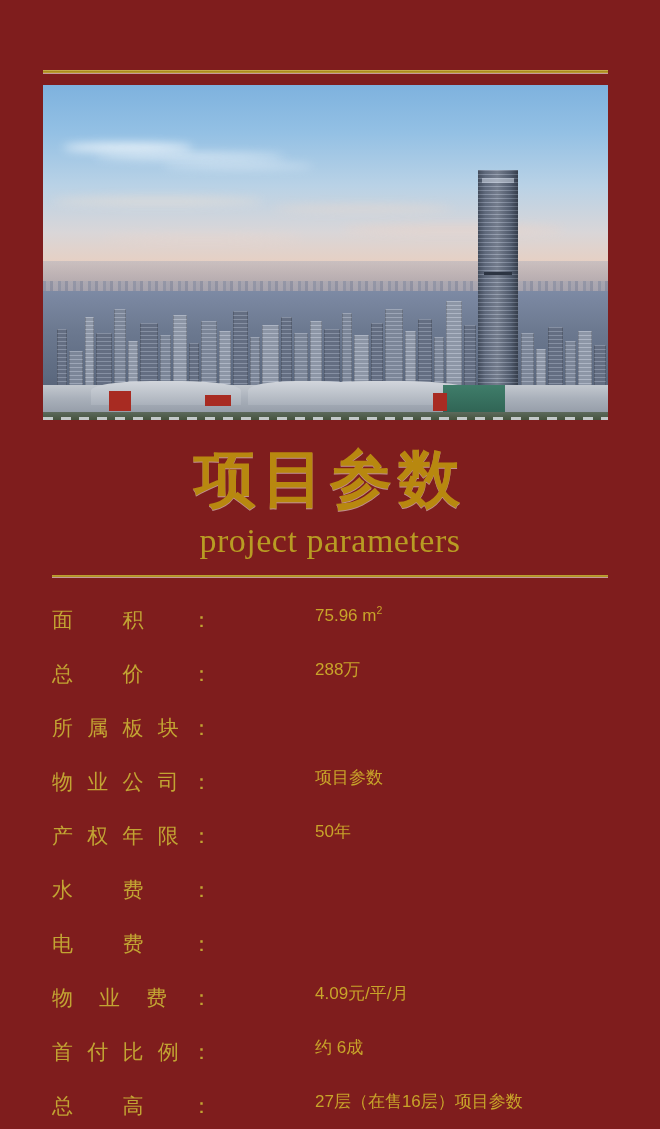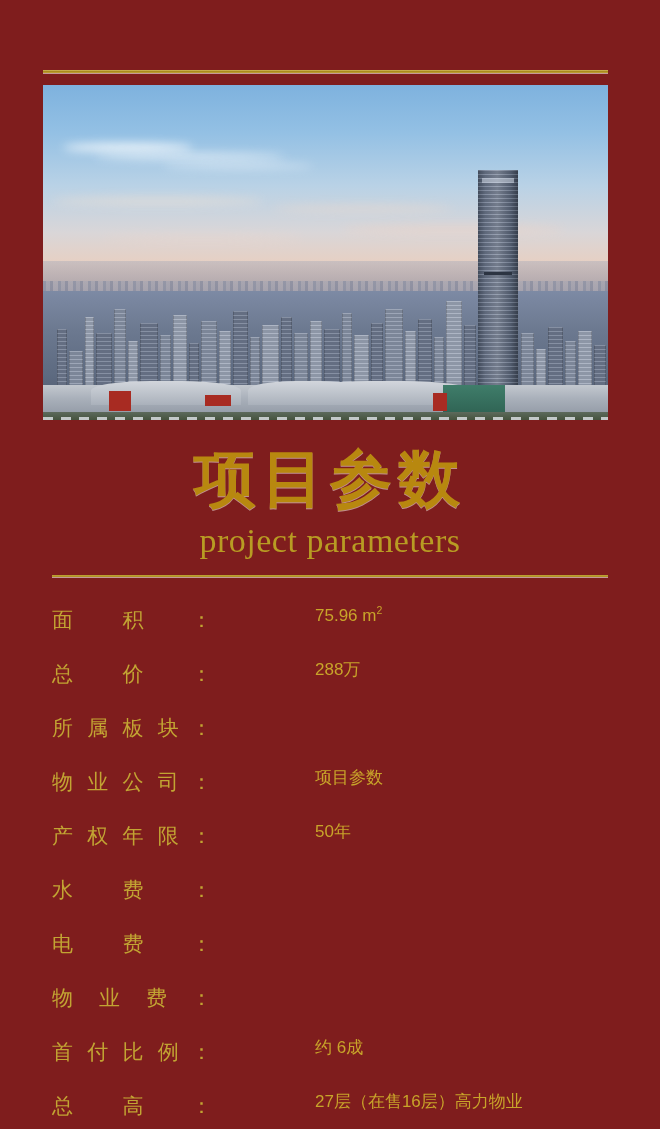--- a/index.html
+++ b/index.html
@@ -309,34 +309,35 @@
           <span class="colon">：</span>
         </div>
       </div>
       <div class="row">
         <div class="label">
           <span class="ch">物</span>
           <span class="ch">业</span>
           <span class="ch">费</span>
           <span class="colon">：</span>
         </div>
+        <div class="value">4.09元/平/月</div>
       </div>
       <div class="row">
         <div class="label">
           <span class="ch">首</span>
           <span class="ch">付</span>
           <span class="ch">比</span>
           <span class="ch">例</span>
           <span class="colon">：</span>
         </div>
         <div class="value">约 6成</div>
       </div>
       <div class="row">
         <div class="label">
           <span class="ch">总</span>
           <span class="ch">高</span>
           <span class="colon">：</span>
         </div>
-        <div class="value">27层（在售16层）高力物业</div>
+        <div class="value">27层（在售16层）项目参数</div>
       </div>
     </div>
 
 </div>
 
 </body></html>

